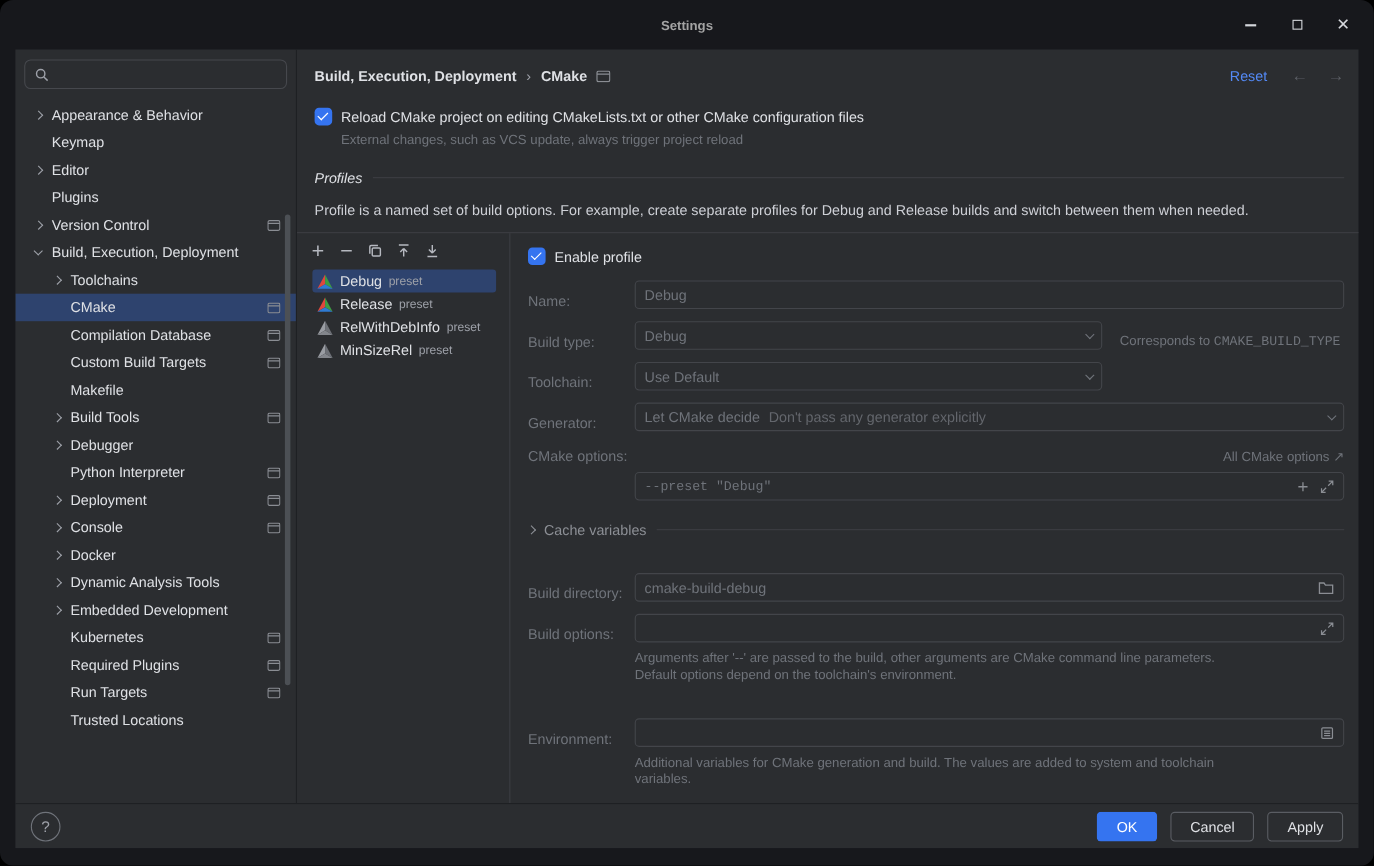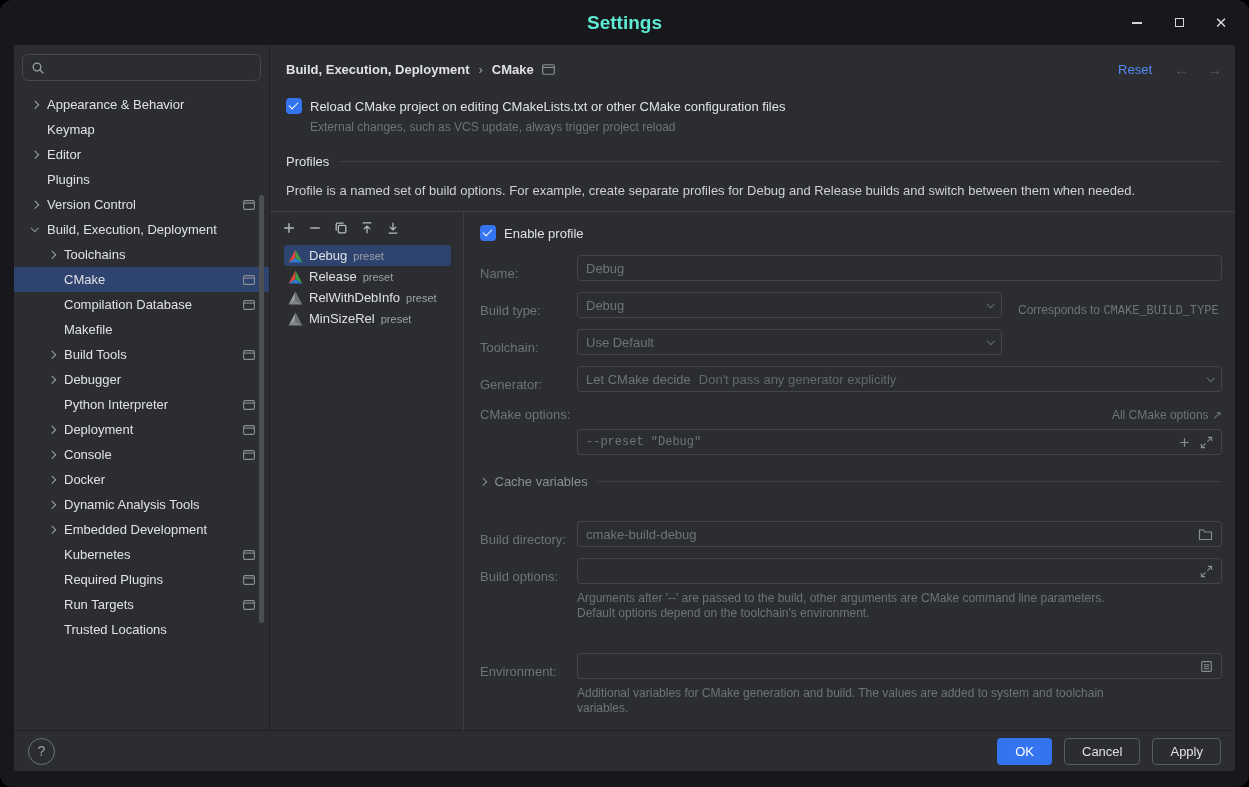--- a/index.html
+++ b/index.html
@@ -4,21 +4,21 @@
 <style>
   html,body{margin:0;padding:0;background:#000;}
   *{box-sizing:border-box;}
   .window{
     position:relative;width:1249px;height:787px;background:#17181c;
     border-radius:12px;overflow:hidden;
     font-family:"Liberation Sans",sans-serif;color:#dfe1e5;font-size:13px;
   }
   
   .titlebar{height:45px;display:flex;align-items:center;justify-content:center;position:relative;}
-  .title{font-size:19px;font-weight:700;color:#5eead4;}
+  .title{font-size:12px;font-weight:700;color:#a3a3a3;}
   .win-controls{position:absolute;right:20px;top:0;height:100%;display:flex;align-items:center;gap:26px;}
   .wc{width:16px;height:16px;display:flex;align-items:center;justify-content:center;cursor:default;color:#d4d6db;}
   .wc .minbar{width:10px;height:2px;background:#d4d6db;}
   .wc .maxbox{width:9px;height:9px;border:1.6px solid #d4d6db;}
   .wc.close{font-size:15px;line-height:1;}
   
   .content{position:absolute;left:14px;right:14px;top:45px;bottom:16px;background:#2b2d30;display:flex;flex-direction:column;}
   .main-row{flex:1;display:flex;min-height:0;}
   
   .sidebar{width:256px;flex:none;border-right:1px solid #1e2023;position:relative;display:flex;flex-direction:column;}
@@ -41,21 +41,21 @@
   .main-header{height:24px;margin-top:12px;display:flex;align-items:center;}
   .crumb{font-weight:700;color:#dfe1e5;}
   .crumb-sep{margin:0 9px;color:#9da0a8;font-weight:400;}
   .crumb-icon{margin-left:8px;display:flex;align-items:center;}
   .reset-link{margin-left:auto;color:#548af7;cursor:pointer;}
   .nav-arrows{margin-left:22px;display:flex;gap:18px;color:#5a5d63;font-size:15px;}
   .reload-row{margin-top:17px;display:flex;align-items:center;gap:8px;}
   .checkbox{width:16px;height:16px;flex:none;border-radius:4px;background:#3574f0;position:relative;cursor:pointer;}
   .checkbox::after{content:"";position:absolute;left:5px;top:2px;width:4px;height:8px;border-right:1.7px solid #fff;border-bottom:1.7px solid #fff;transform:rotate(45deg);}
   .reload-hint{margin-top:6px;margin-left:40px;color:#6f737a;font-size:12px;}
-  .section-head{margin-top:20px;display:flex;align-items:center;gap:10px;}
+  .section-head{margin-top:20px;display:flex;align-items:center;gap:10px;font-style:italic;}
   .hline{flex:1;height:1px;background:#3c3e43;}
   .profiles-desc{margin-top:14px;color:#ced0d6;}
   
   .split{margin-top:13px;flex:1;display:flex;border-top:1px solid #3c3e43;min-height:0;}
   .plist{width:194px;flex:none;border-right:1px solid #3c3e43;padding-top:8px;display:flex;flex-direction:column;}
   .ptoolbar{display:flex;align-items:center;gap:10px;padding:0 0 9px 11px;}
   .tbtn{width:16px;height:16px;display:flex;align-items:center;justify-content:center;cursor:pointer;}
   .prow{height:21px;display:flex;align-items:center;gap:6px;margin:0 12px 0 14px;padding:0 4px;border-radius:3px;cursor:default;}
   .prow.selected{background:#2e436e;}
   .pname{white-space:nowrap;}
@@ -178,20 +178,30 @@
               <span class="tlabel">Compilation Database</span>
               <span class="projicon">
                 <svg width="12" height="10" viewBox="0 0 12 10">
                   <rect x="0.6" y="0.6" width="10.8" height="8.8" rx="1.4" fill="none" stroke="#8a8d93" stroke-width="1.1"></rect>
                   <path d="M0.6 3.1h10.8" stroke="#8a8d93" stroke-width="1.1"></path>
                 </svg>
               </span>
             </div>
             <div class="trow child">
               <span class="chevslot"></span>
+              <span class="tlabel">Custom Build Targets</span>
+              <span class="projicon">
+                <svg width="12" height="10" viewBox="0 0 12 10">
+                  <rect x="0.6" y="0.6" width="10.8" height="8.8" rx="1.4" fill="none" stroke="#8a8d93" stroke-width="1.1"></rect>
+                  <path d="M0.6 3.1h10.8" stroke="#8a8d93" stroke-width="1.1"></path>
+                </svg>
+              </span>
+            </div>
+            <div class="trow child">
+              <span class="chevslot"></span>
               <span class="tlabel">Makefile</span>
             </div>
             <div class="trow child">
               <span class="chevslot">
                 <i class="chev r"></i>
               </span>
               <span class="tlabel">Build Tools</span>
               <span class="projicon">
                 <svg width="12" height="10" viewBox="0 0 12 10">
                   <rect x="0.6" y="0.6" width="10.8" height="8.8" rx="1.4" fill="none" stroke="#8a8d93" stroke-width="1.1"></rect>

